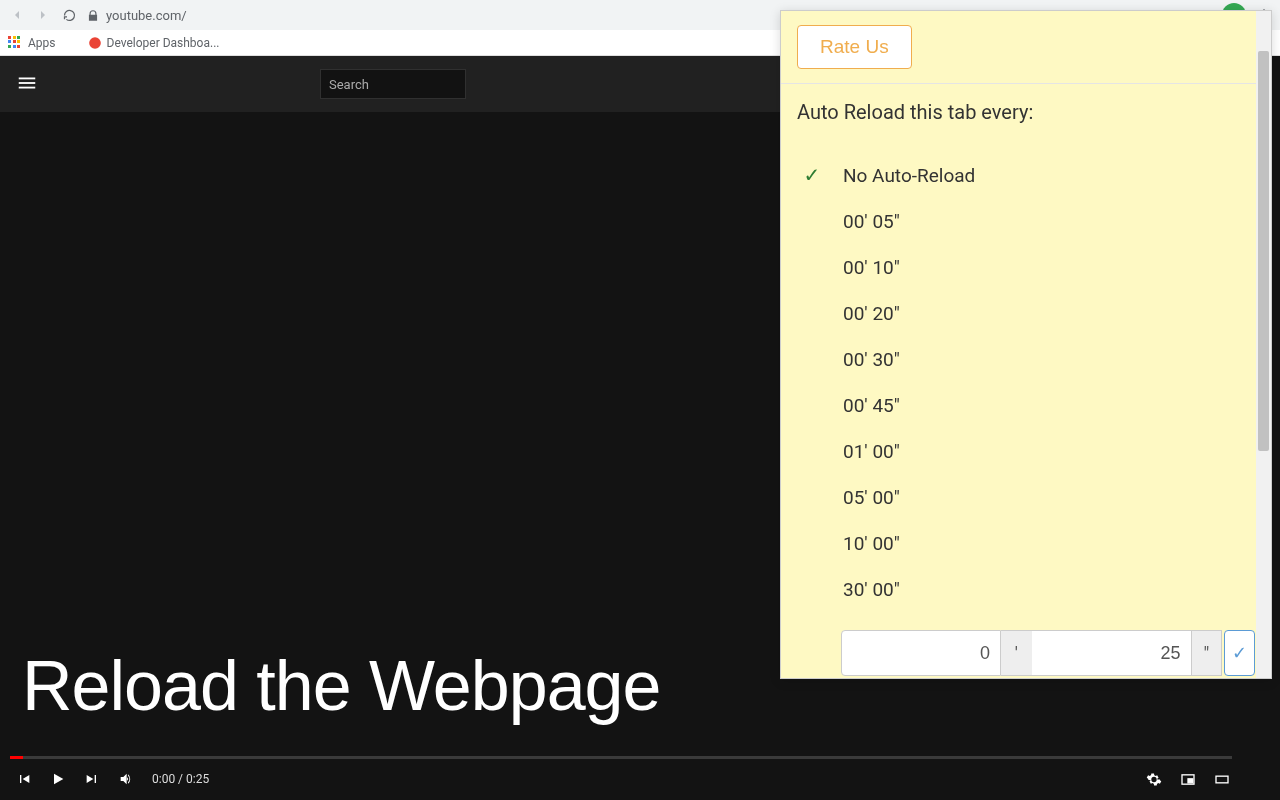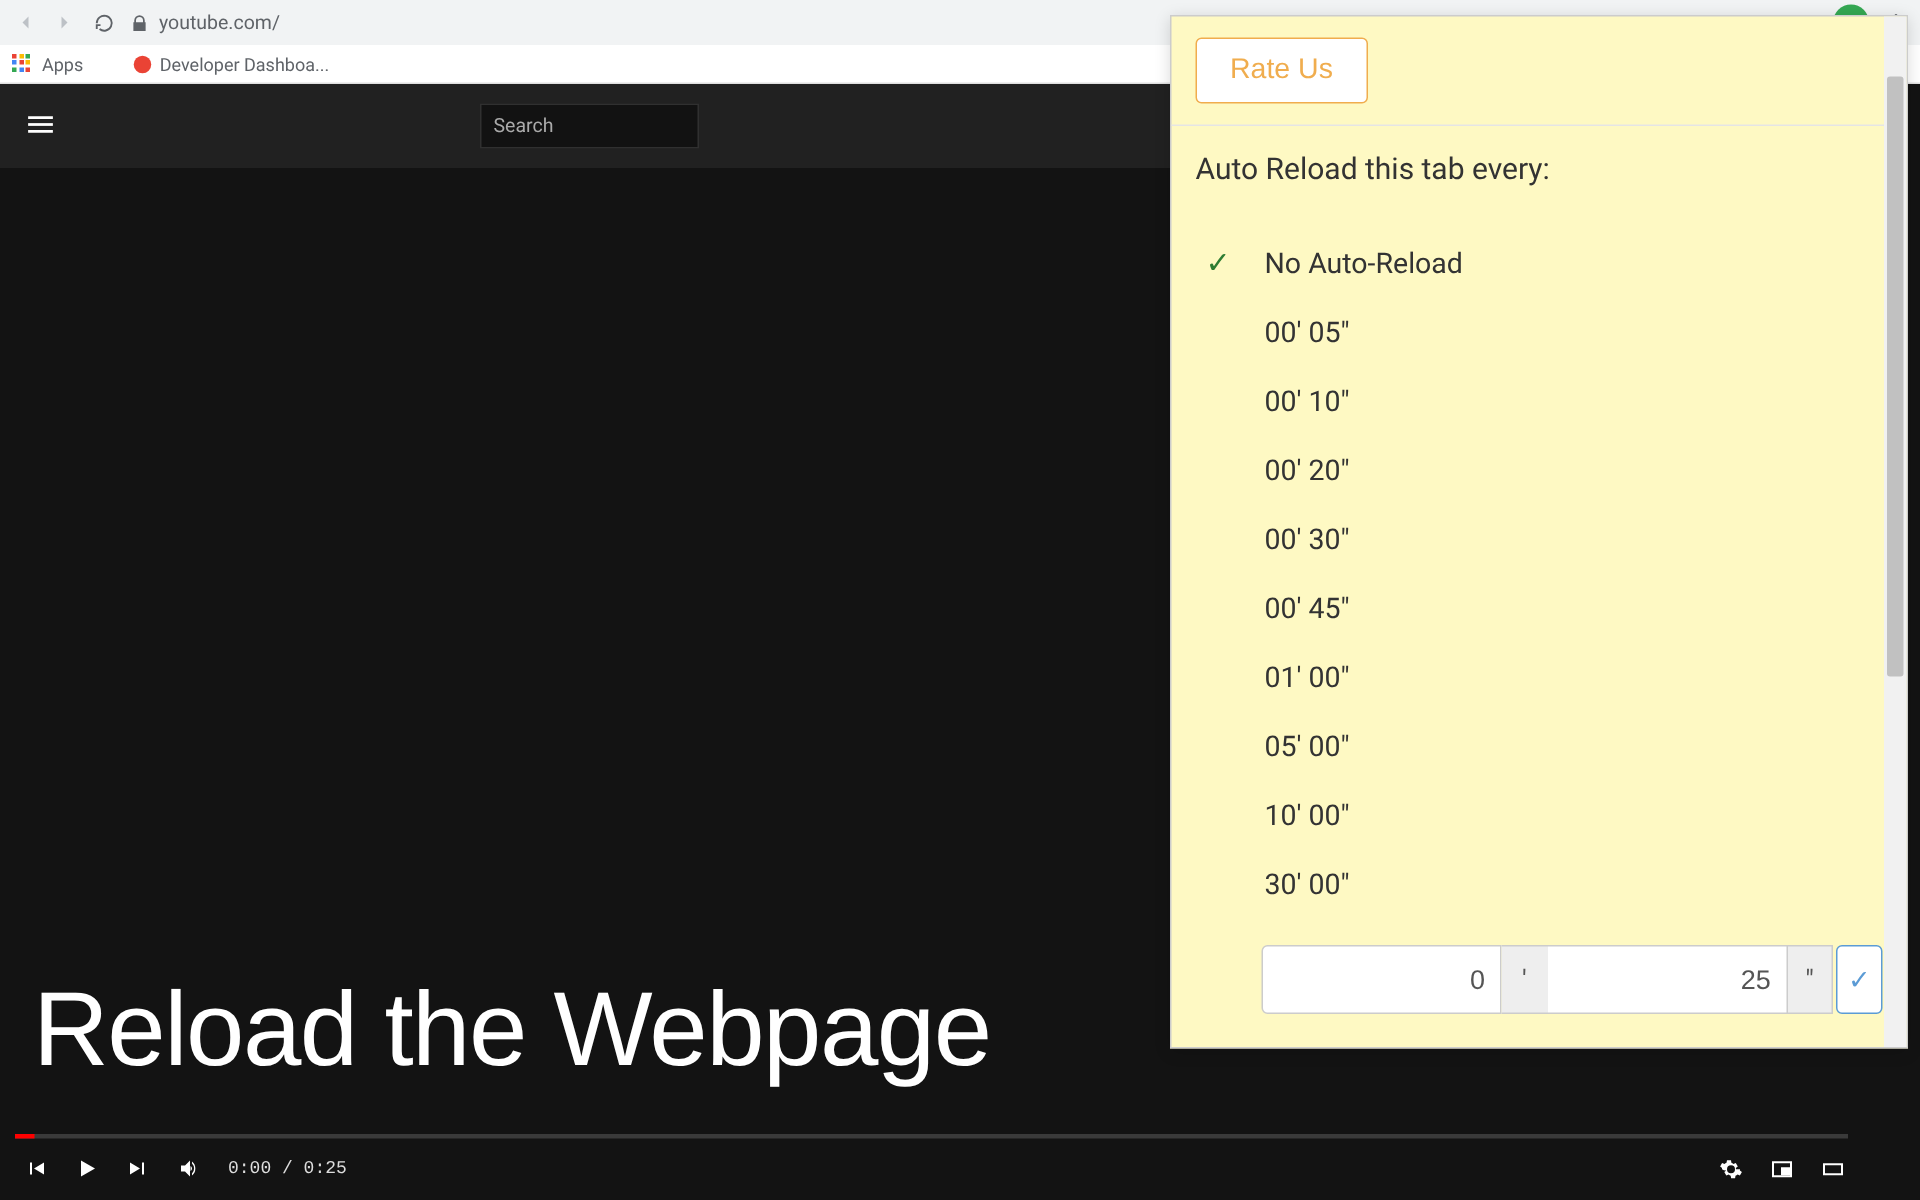--- a/index.html
+++ b/index.html
@@ -31,31 +31,31 @@
 .yt-search { background: #121212; border: 1px solid #303030; height: 30px; width: 146px; padding: 0 8px; color: #aaa; font-size: 13px; display: flex; align-items: center; }
 
 
 .big-title { position: absolute; left: 22px; top: 590px; color: #fff; font-size: 70px; font-weight: 400; letter-spacing: -1px; font-family: "Segoe UI Light", "Segoe UI", sans-serif; }
 
 
 .player-bar-wrap { position: absolute; left: 10px; right: 10px; bottom: 3px; }
 .progress-line { height: 3px; background: #3a3a3a; margin-bottom: 2px; position: relative; }
 .progress-line::before { content: ""; position: absolute; left: 0; top: 0; height: 100%; width: 1%; background: #ff0000; }
 .player-bar { height: 36px; display: flex; align-items: center; justify-content: space-between; padding: 0 6px; }
-.player-left { display: flex; align-items: center; gap: 18px; font-family: Liberation Mono, monospace; }
+.player-left { display: flex; align-items: center; gap: 18px; }
 .player-right { display: flex; align-items: center; gap: 18px; }
 .p-icon { width: 16px; height: 16px; color: #fff; cursor: pointer; display: flex; align-items: center; justify-content: center; }
 .time-text { color: #ddd; font-size: 12px; }
 
 
 .popup { position: absolute; top: 10px; right: 8px; width: 492px; background: #fef9c3; border: 1px solid #ccc; box-shadow: 0 2px 10px rgba(0,0,0,.15); z-index: 100; }
 .popup-header { padding: 14px 16px 14px; }
 .rate-btn { border: 1px solid #f0ad4e; color: #f0ad4e; background: #fff; padding: 10px 22px; font-size: 19px; border-radius: 4px; cursor: pointer; }
 .popup-divider { border-top: 1px solid #e5e5e5; }
-.popup-body { padding: 16px 16px 20px; }
+.popup-body { padding: 16px 16px 0; }
 .section-title { font-size: 20px; color: #333; margin-bottom: 28px; font-weight: 400; }
 .opt-list { list-style: none; }
 .opt-item { display: flex; align-items: center; gap: 20px; padding: 11px 0 11px 4px; font-size: 19px; color: #333; cursor: pointer; }
 .opt-check { width: 22px; color: #2e7d32; font-size: 20px; text-align: center; }
 .opt-check.hidden { visibility: hidden; }
 .custom-row { display: flex; margin-top: 18px; padding-left: 44px; padding-bottom: 2px; }
 .custom-row input { border: 1px solid #ccc; height: 46px; text-align: right; font-size: 18px; padding-right: 10px; color: #555; outline: none; }
 .custom-row input:first-of-type { width: 160px; border-top-left-radius: 4px; border-bottom-left-radius: 4px; }
 .unit-box { border-top: 1px solid #ccc; border-bottom: 1px solid #ccc; background: #eee; color: #555; height: 46px; width: 36px; display: flex; align-items: center; justify-content: center; font-size: 18px; }
 .confirm-btn { border: 1px solid #5b9bd5; color: #5b9bd5; background: #fff; height: 46px; width: 36px; border-radius: 4px; font-size: 18px; cursor: pointer; margin-left: 0; }

